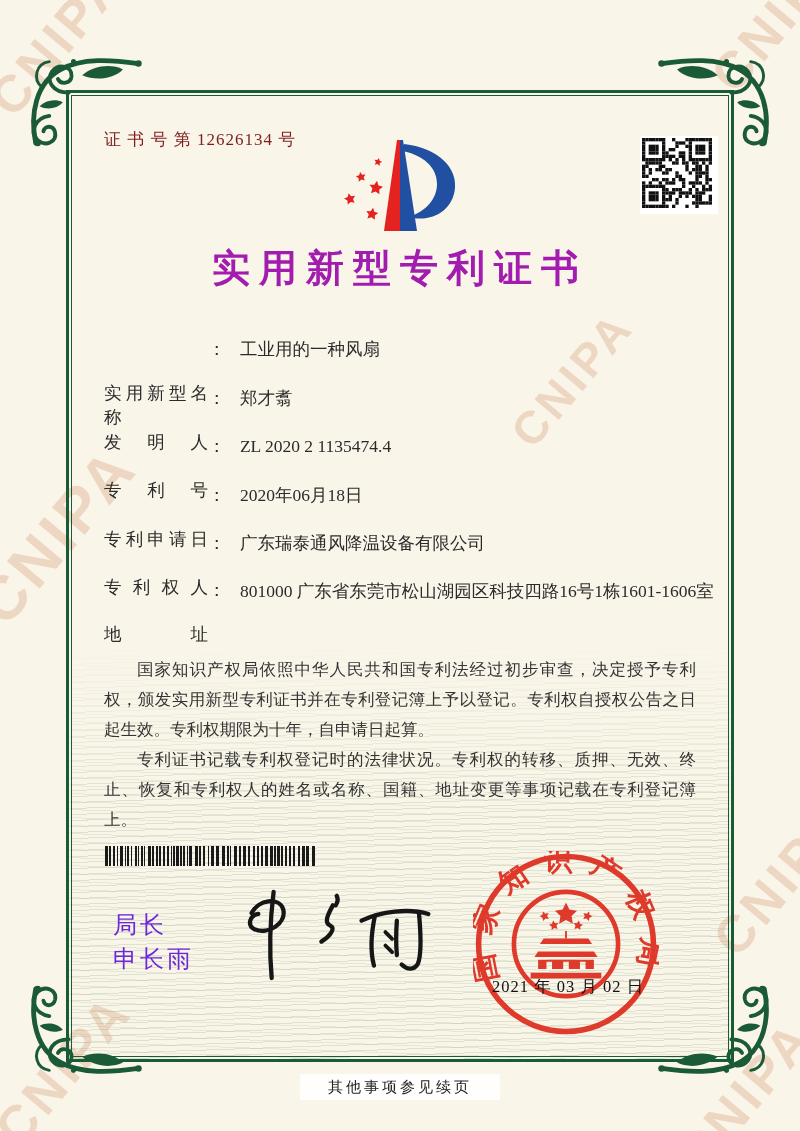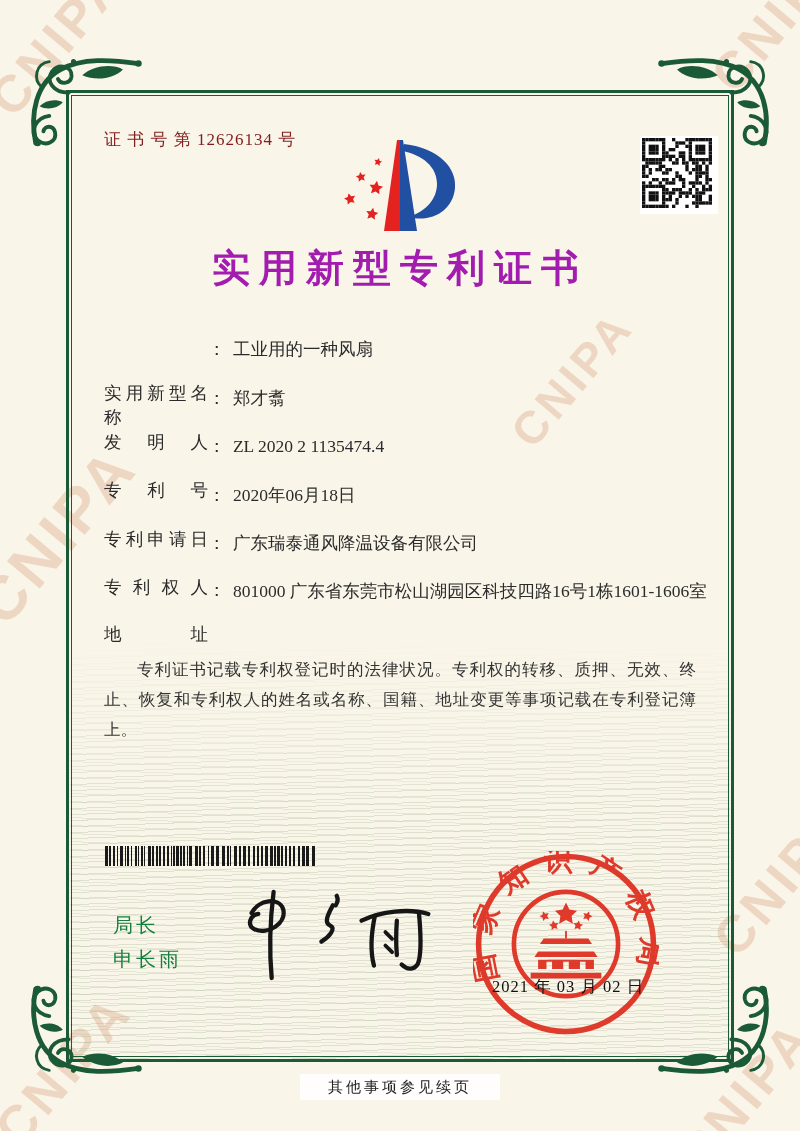--- a/index.html
+++ b/index.html
@@ -54,34 +54,34 @@
     font-size:38px;font-weight:bold;letter-spacing:9px;color:#a21caf;
   }
   
   .field-row{position:absolute;left:104px;font-size:17.5px;line-height:24px;}
   .flabel{
     display:inline-block;width:104px;text-align:justify;text-align-last:justify;
     vertical-align:top;
     margin-top:44px;
   }
   .fcolon{vertical-align:top;}
-  .fvalue{margin-left:3px;vertical-align:top;display:inline-block;}
+  .fvalue{margin-left:10px;vertical-align:top;display:inline-block;}
   .fvalue.wide{width:474px;line-height:26px;}
   .grant-row{position:absolute;left:104px;top:627px;font-size:17.5px;}
   .grant-no{margin-left:64px;}
   
   .body-text{
     position:absolute;left:104px;top:655px;width:592px;
     font-size:16.5px;line-height:30px;text-align:justify;color:#333;
   }
   .body-text p{margin:0;text-indent:2em;}
   
   .barcode{position:absolute;left:105px;top:846px;width:210px;height:20px;}
   .director{position:absolute;left:113px;top:908px;font-family:"Liberation Sans","DejaVu Sans",sans-serif;
-    font-size:20px;color:#15803d;letter-spacing:3px;line-height:34px;}
+    font-size:24px;color:#6d28d9;letter-spacing:3px;line-height:34px;}
   .signature{position:absolute;left:222px;top:882px;width:215px;height:105px;}
   .seal{position:absolute;left:473px;top:851px;width:186px;height:186px;}
   .seal-date{
     position:absolute;left:492px;top:976px;width:150px;text-align:right;
     font-size:16.5px;color:#111;letter-spacing:1px;white-space:nowrap;
   }
   .page-number{
     position:absolute;left:66px;top:1030px;width:668px;text-align:center;
     font-size:14px;color:#333;letter-spacing:1px;
   }
@@ -426,20 +426,21 @@
     <span class="flabel">专利权人</span><span class="fcolon">：</span>
     <span class="fvalue">广东瑞泰通风降温设备有限公司</span>
   </div>
   <div class="field-row" style="top:578px">
     <span class="flabel">地址</span><span class="fcolon">：</span>
     <span class="fvalue wide">801000 广东省东莞市松山湖园区科技四路16号1栋1601-1606室</span>
   </div>
 
 
   <div class="body-text">
+    <p>国家知识产权局依照中华人民共和国专利法经过初步审查，决定授予专利权，颁发实用新型专利证书并在专利登记簿上予以登记。专利权自授权公告之日起生效。专利权期限为十年，自申请日起算。</p>
     <p>专利证书记载专利权登记时的法律状况。专利权的转移、质押、无效、终止、恢复和专利权人的姓名或名称、国籍、地址变更等事项记载在专利登记簿上。</p>
   </div>
 
   <div class="barcode">
     <svg id="bc-svg" width="210" height="20" viewBox="0 0 210 20">
         <g fill="#1a1a1a">
           <rect x="0" y="0" width="3" height="20"></rect>
           <rect x="4" y="0" width="2" height="20"></rect>
           <rect x="8" y="0" width="2" height="20"></rect>
           <rect x="12" y="0" width="1" height="20"></rect>

